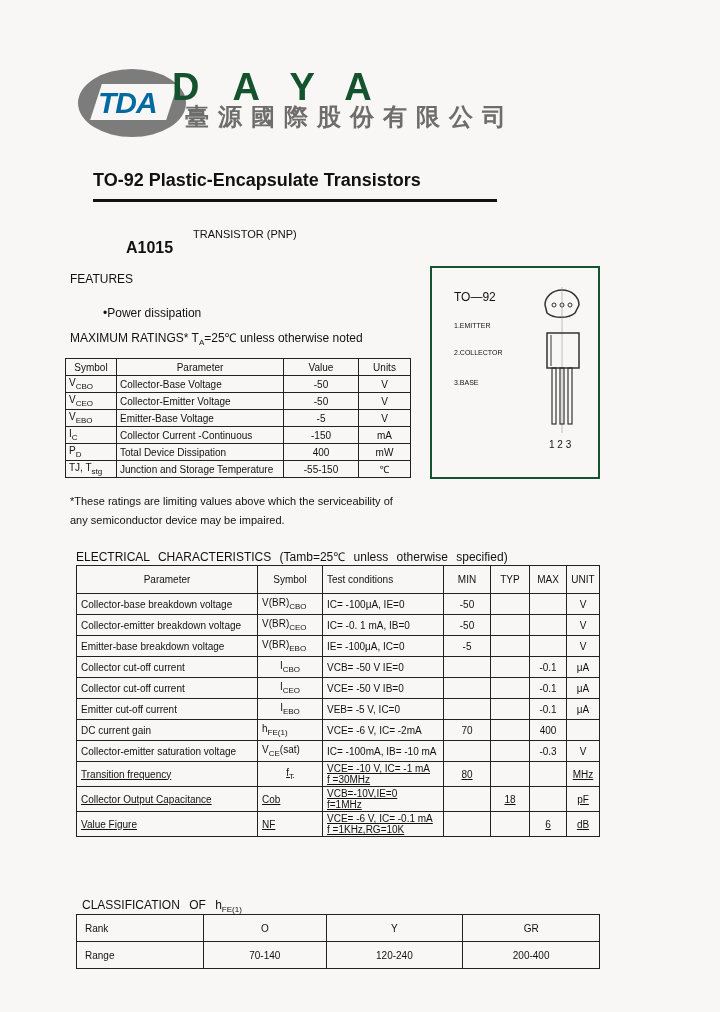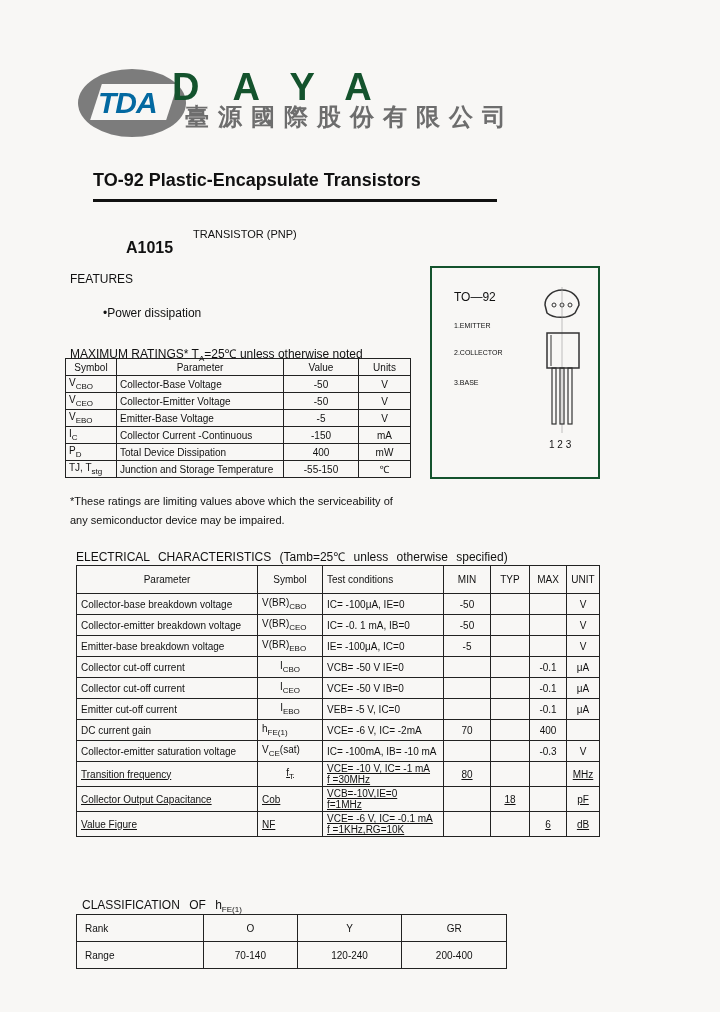--- a/index.html
+++ b/index.html
@@ -10,38 +10,38 @@
   .logo-tda{left:98px;top:86px;width:80px;height:34px;font:italic bold 30px "Liberation Sans",sans-serif;color:#0369a1;letter-spacing:-1px;}
   .logo-tda-bg{left:96px;top:84px;width:76px;height:36px;background:#f8f7f5;transform:skewX(-18deg);}
   .logo-daya{left:172px;top:66px;font:bold 38px "Liberation Sans",sans-serif;color:#14532d;letter-spacing:33px;}
   .logo-cn{left:185px;top:101px;font:bold 24px "DejaVu Sans",sans-serif;color:#6d6d6d;letter-spacing:9px;}
   .doc-title{left:93px;top:170px;font:bold 18px "Liberation Sans",sans-serif;}
   .title-rule{left:93px;top:199px;width:404px;height:3px;background:#111;}
   .part{left:126px;top:239px;font:bold 16px "Liberation Sans",sans-serif;}
   .part-desc{left:193px;top:228px;font:11px "Liberation Sans",sans-serif;}
   .features{left:70px;top:272px;font:12px "Liberation Sans",sans-serif;text-align:center;}
   .feature-item{left:103px;top:306px;font:12px "Liberation Sans",sans-serif;}
-  .maxr-title{left:70px;top:345px;font:12px "Liberation Sans",sans-serif;}
+  .maxr-title{left:70px;top:329px;font:12px "Liberation Sans",sans-serif;}
   sub{font-size:8px;}
   table{border-collapse:collapse;}
   .maxr{left:65px;top:358px;width:346px;font:10px "Liberation Sans",sans-serif;}
   .maxr td,.maxr th{border:1.5px solid #222;height:16px;padding:0 3px;font-weight:normal;}
   .maxr .c{text-align:center;}
   .note{left:70px;top:492px;font:11px/19px "Liberation Sans",sans-serif;width:340px;}
   .pkg{left:430px;top:243px;width:166px;height:209px;border:2px solid #14532d;margin-top:23px;}
   .pkg-title{left:22px;top:22px;font:12px "Liberation Sans",sans-serif;}
   .pkg-pin{left:22px;font:7px "Liberation Sans",sans-serif;}
   .elec-title{left:76px;top:548px;font:12px "Liberation Sans",sans-serif;word-spacing:5px;}
   .elec{left:76px;top:565px;width:524px;font:10px "Liberation Sans",sans-serif;}
   .elec td,.elec th{border:1.5px solid #222;height:20px;padding:0 4px;font-weight:normal;}
   .elec .c{text-align:center;}
   .elec .tall td{height:24px;text-decoration:underline;}
   .elec .tc{font-size:10px;line-height:11px;}
   .cls-title{left:82px;top:898px;font:12px "Liberation Sans",sans-serif;word-spacing:6px;}
-  .cls{left:76px;top:914px;width:431px;font:10px "Liberation Sans",sans-serif;}
+  .cls{left:76px;top:914px;width:524px;font:10px "Liberation Sans",sans-serif;}
   .cls td{border:1.5px solid #222;height:26px;padding:0 8px;}
   .cls .c{text-align:center;}
 </style>
 </head>
 <body>
 
 <div class="abs logo-oval"></div>
 <div class="abs logo-tda-bg"></div>
 <div class="abs logo-tda">TDA</div>
 <div class="abs logo-daya">DAYA</div>

